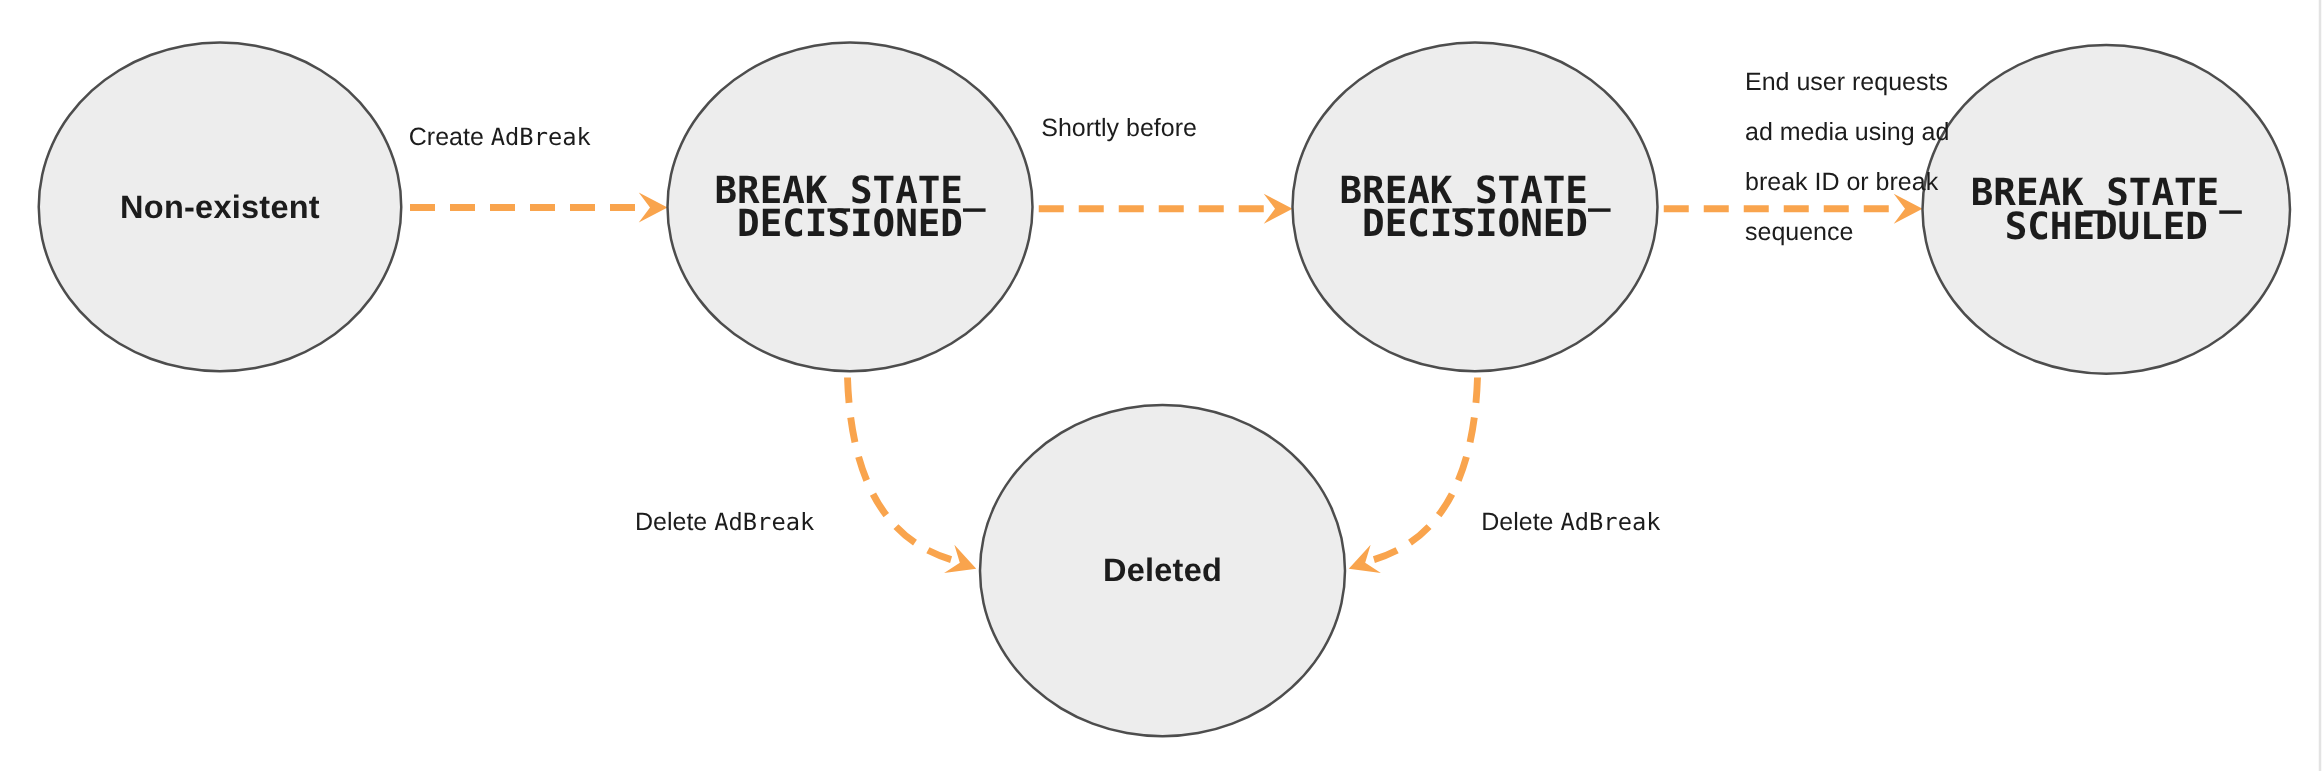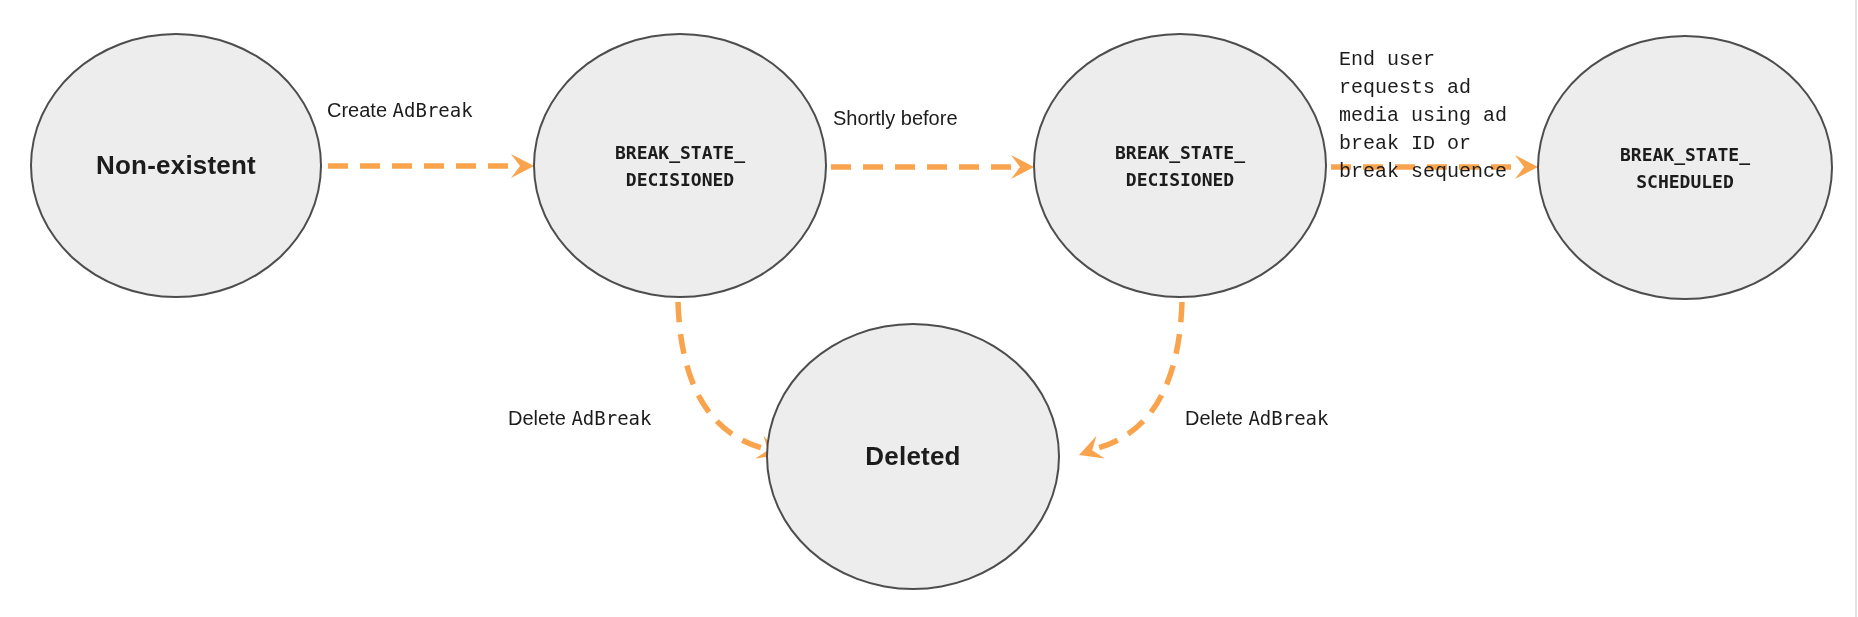--- a/index.html
+++ b/index.html
@@ -29,30 +29,30 @@
     text-align:center;
   }
   .node .sans-label{
     font-weight:bold;
     font-size:26px;
     letter-spacing:0.2px;
   }
   .node .mono-label{
     font-family:"DejaVu Sans Mono", monospace;
     font-weight:bold;
-    font-size:18px;
+    font-size:30px;
     line-height:27px;
     white-space:pre;
   }
   .node .mono-label span{display:block;}
   #node-non-existent{left:30px; top:33px; width:292px; height:265px;}
   #node-scheduled  {left:533px; top:33px; width:294px; height:265px;}
   #node-decisioned {left:1033px;top:33px; width:294px; height:265px;}
   #node-complete   {left:1537px;top:35px; width:296px; height:265px;}
-  #node-deleted    {left:766px; top:323px;width:294px; height:267px;}
+  #node-deleted    {left:783px; top:323px;width:294px; height:267px;}
   
   svg.arrows{position:absolute;left:0;top:0;width:1858px;height:617px;pointer-events:none;}
   .dash{
     stroke:var(--arrow);
     stroke-width:5.5;
     fill:none;
     stroke-dasharray:20 12;
     stroke-linecap:butt;
   }
   .head{fill:var(--arrow);stroke:none;}
@@ -61,23 +61,23 @@
     position:absolute;
     font-size:20px;
     line-height:25px;
     white-space:nowrap;
   }
   .edge-label .code{
     font-family:"DejaVu Sans Mono", monospace;
     font-size:19px;
   }
   #label-create{left:297px;top:98px;margin-left:30px;}
-  #label-decision{left:833px;top:106px;}
+  #label-decision{left:833px;top:91px;}
   #label-decision .code{display:block;}
-  #label-complete{left:1339px;top:46px;width:190px;line-height:28px;white-space:normal;font-family:Liberation Mono, monospace;}
+  #label-complete{left:1396px;top:46px;width:190px;line-height:40px;white-space:normal;}
   #label-delete-left{left:508px;top:406px;}
   #label-delete-right{left:1185px;top:406px;}
   
   .page-edge{
     position:absolute;
     left:1855px;top:0;width:2px;height:617px;
     background:var(--edge-line);
   }
 </style>
 </head>

